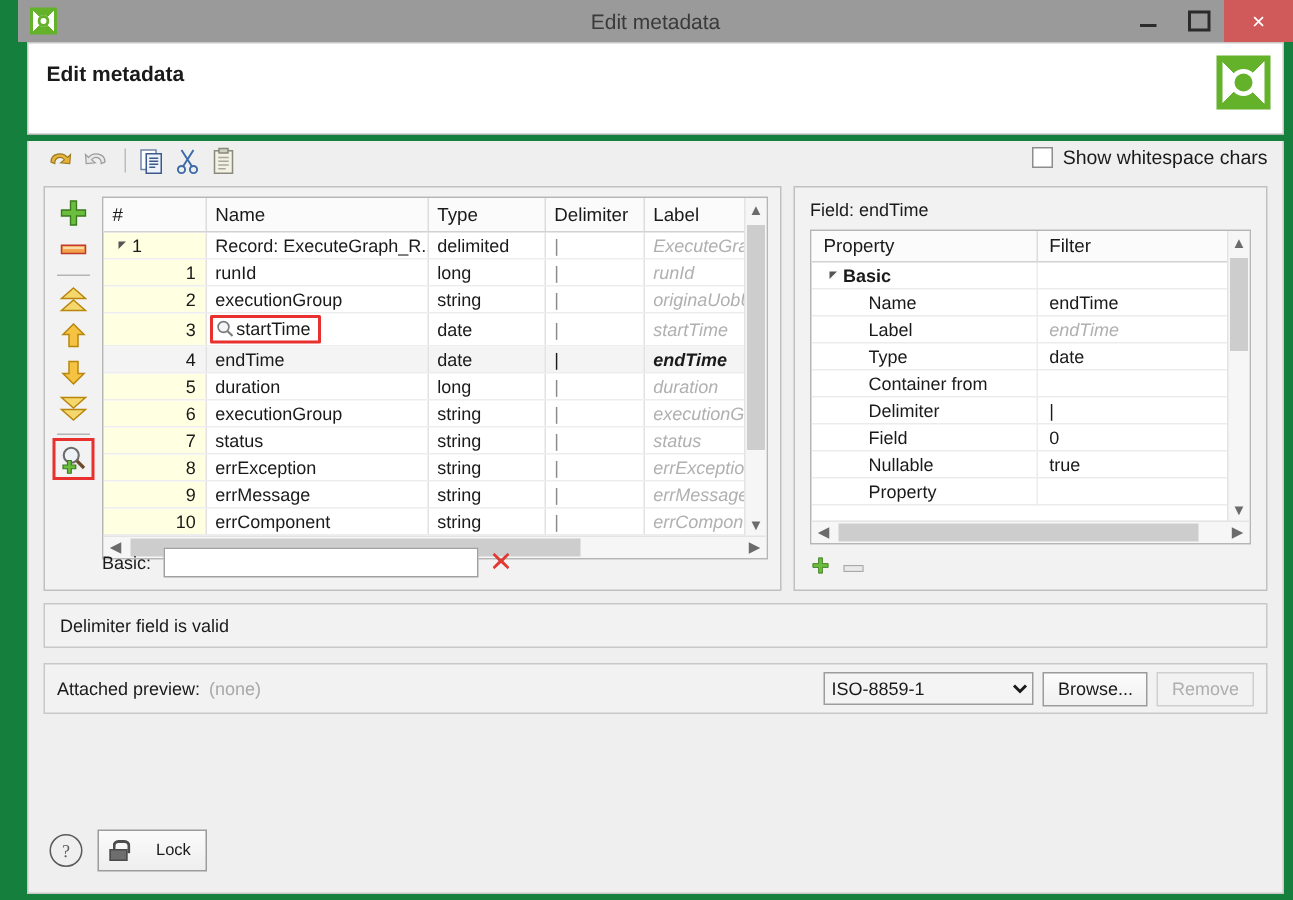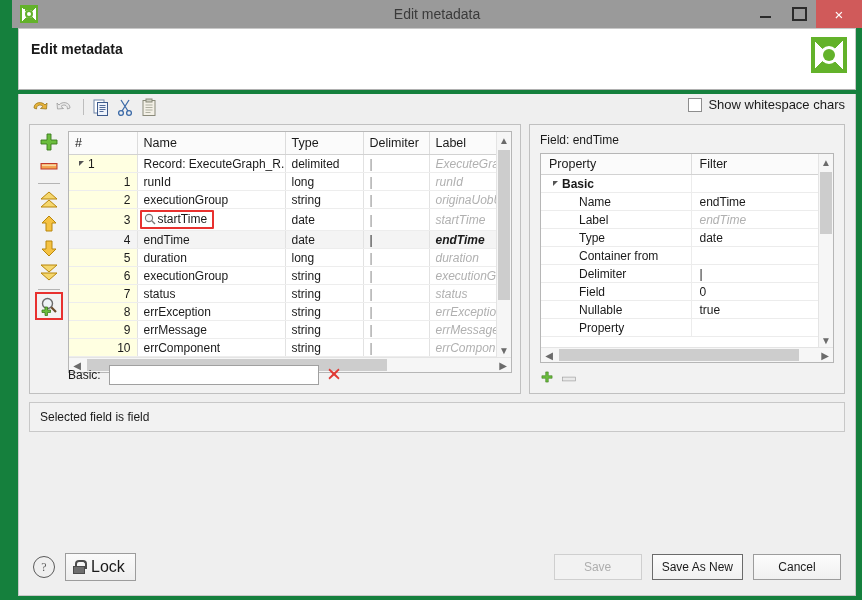--- a/index.html
+++ b/index.html
@@ -394,23 +394,23 @@
     border: 1.5px solid #5a5a5a;
     border-radius: 50%;
     display:flex;align-items:center;justify-content:center;
     font-size: 12px; color:#5a5a5a;
     font-family: "Liberation Serif", serif;
   }
   .lockbtn {
     height: 26px;
     border: 1px solid #9c9c9c;
     background: linear-gradient(#fbfbfb, #eeeeee);
-    display: flex; align-items: center; gap: 6px;
+    display: flex; align-items: center; gap: 19px;
     padding: 0 10px 0 7px;
-    font-size: 16px;
+    font-size: 11px;
   }
   .lock-glyph { width: 12px; height: 14px; position: relative; display:inline-block;}
   .lock-glyph::before {
     content:""; position:absolute; left:2px; top:0; width:8px;height:7px;
     border: 2px solid #4b4b4b; border-bottom: none; border-radius: 4px 4px 0 0;
   }
   .lock-glyph::after {
     content:""; position:absolute; left:0; top:6px; width:12px;height:8px;
     background: #6e6e6e; border: 1px solid #4b4b4b; box-sizing: border-box;
   }
@@ -730,31 +730,36 @@
           <span>
             <svg width="14" height="8" viewBox="0 0 22 10">
                 <rect x="1" y="2" width="20" height="6" fill="#e9e9e9" stroke="#9b9b9b"></rect>
               </svg>
           </span>
         </div>
       </div>
     </div>
 
     <div class="status">
-      <span>Selected field is field</span>
+      <span>Delimiter field is valid</span>
     </div>
 
+    <div class="preview">
+      <span>Attached preview:</span>
+      <span class="none">(none)</span>
+      <span class="spacer"></span>
+      <select class="enc">
+        <option>ISO-8859-1</option>
+      </select>
+      <button class="btn">Browse...</button>
+      <button class="btn disabled">Remove</button>
+    </div>
 
     <div class="footer">
       <span class="help-icon">?</span>
       <div class="lockbtn">
         <span class="lock-glyph"></span>
         <span>Lock</span>
       </div>
-      <div class="footer-right">
-        <button class="btn disabled">Save</button>
-        <button class="btn default">Save As New</button>
-        <button class="btn">Cancel</button>
-      </div>
     </div>
 
   </div>
 </div>
 
 </body></html>

